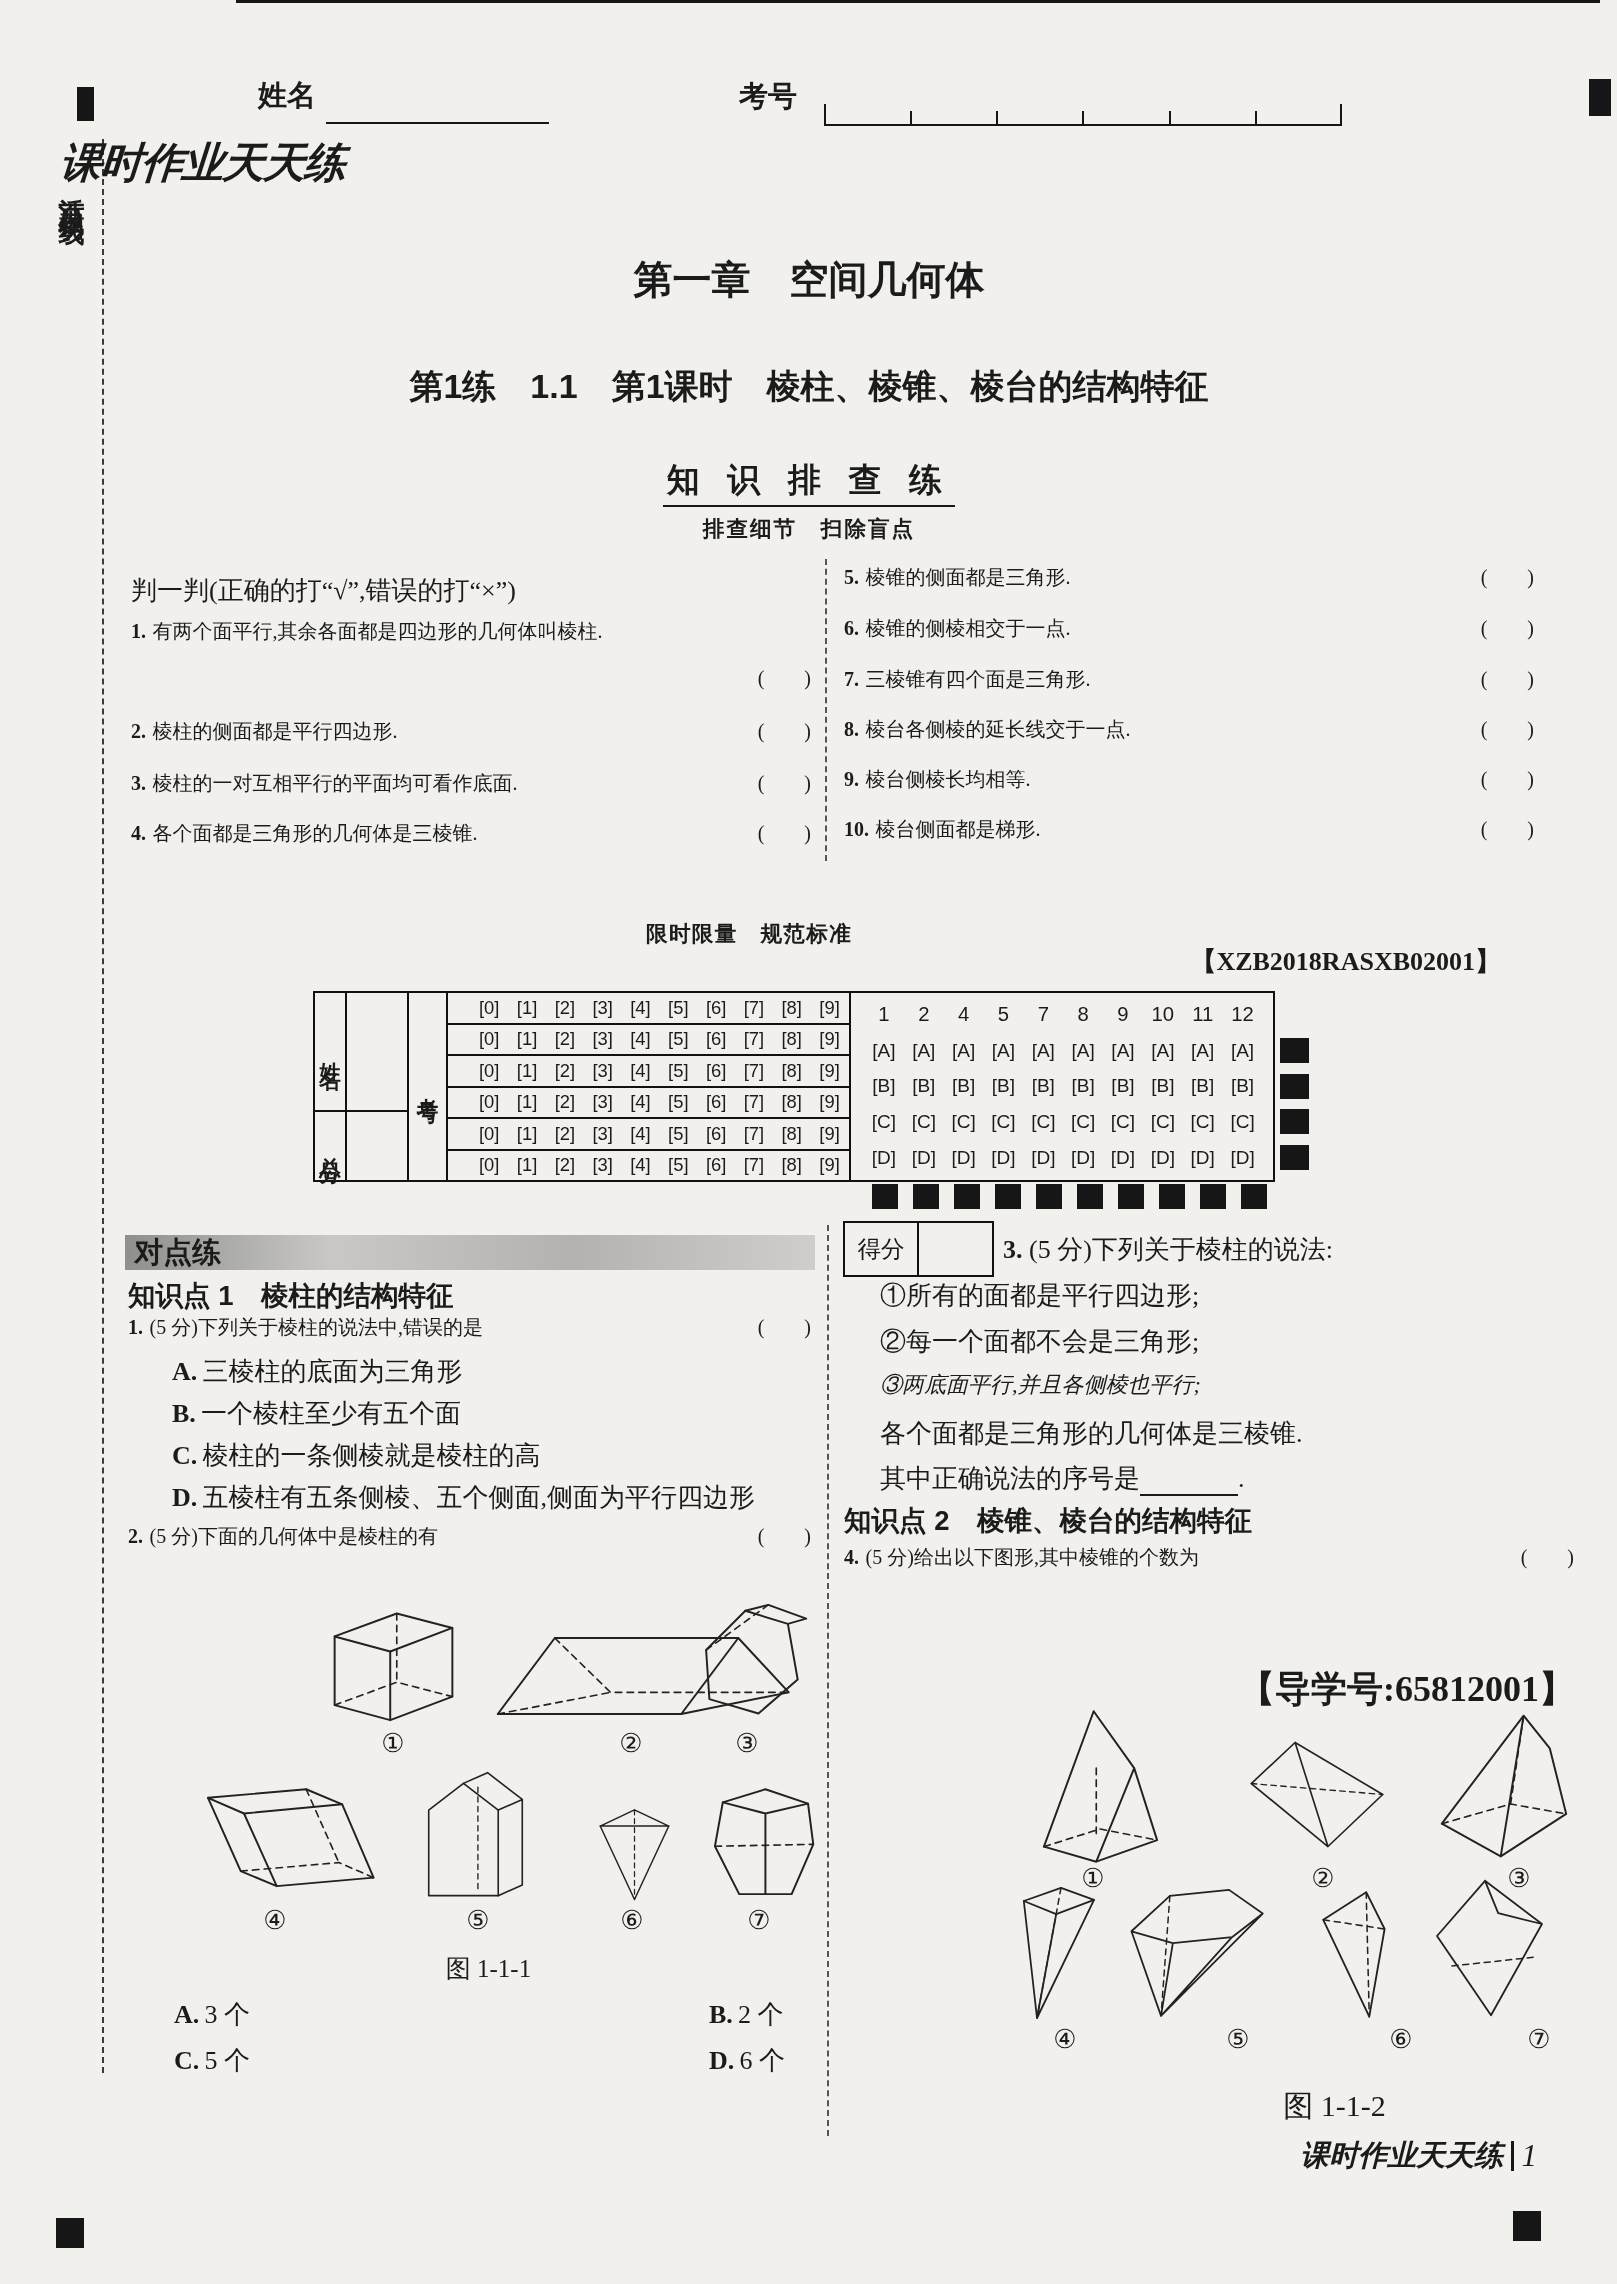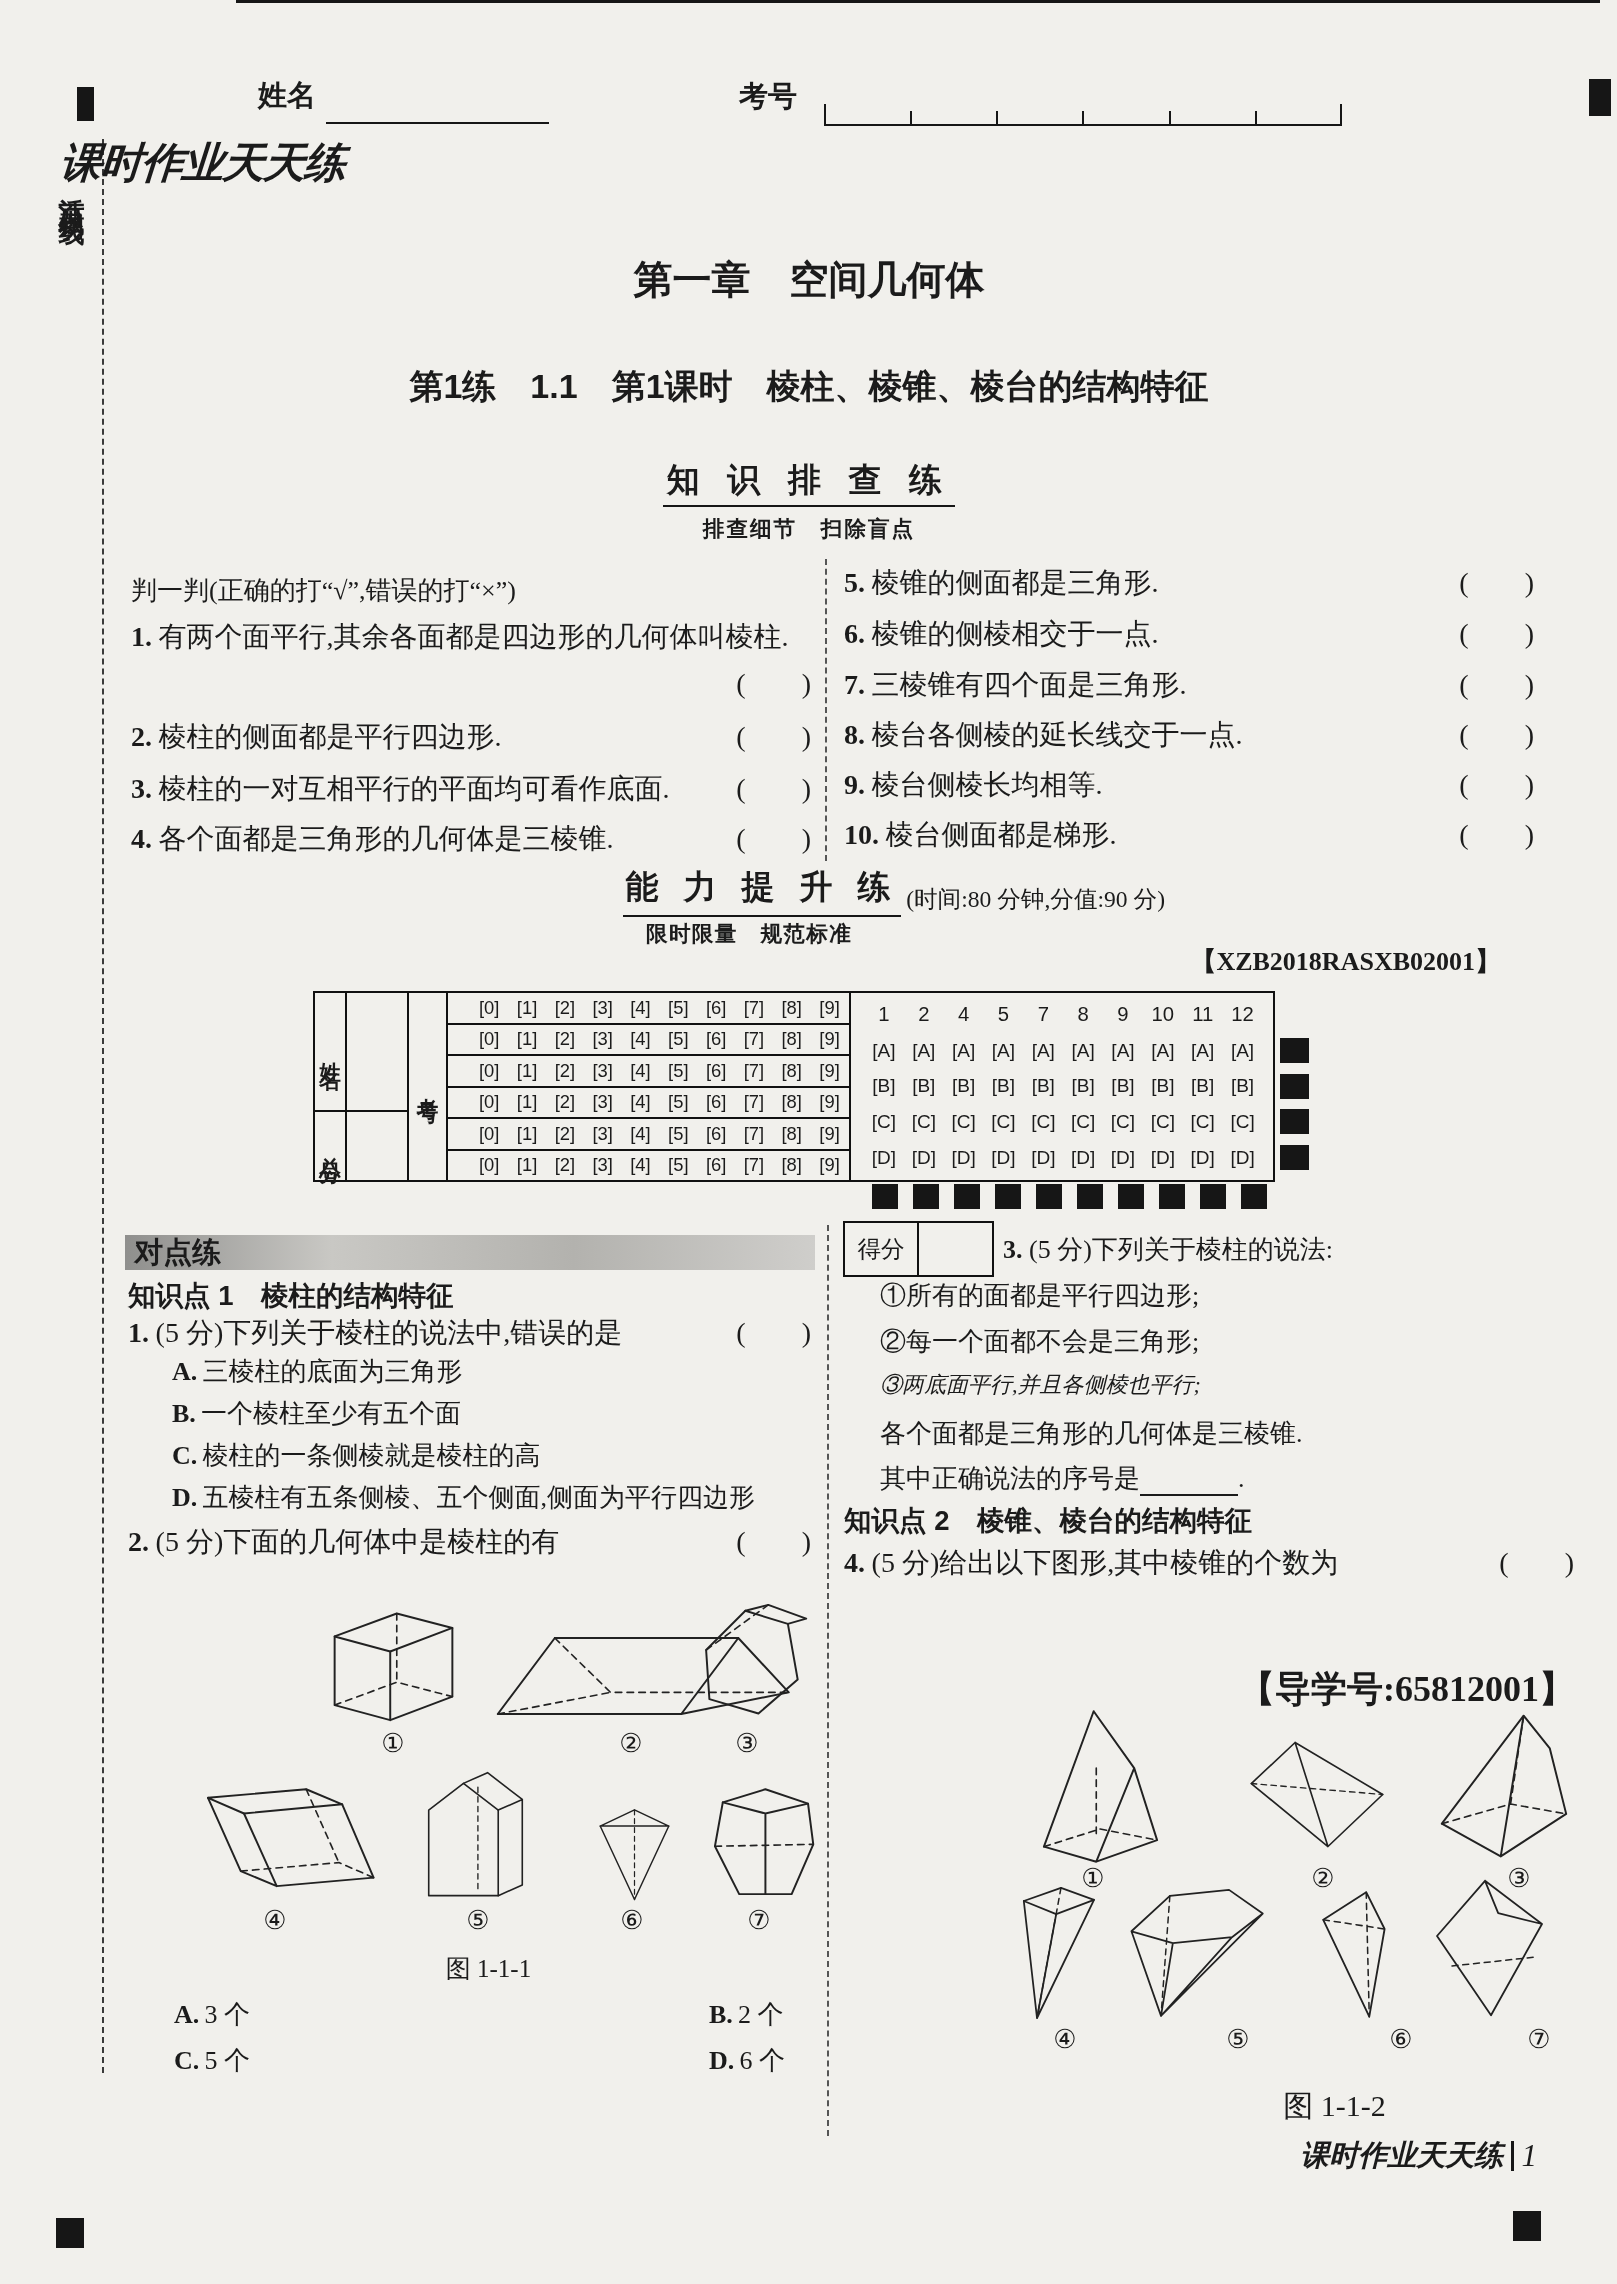--- a/index.html
+++ b/index.html
@@ -5,21 +5,21 @@
   html,body{margin:0;padding:0;background:#d8d7d3;}
   #page{position:relative;width:1618px;height:2284px;background:#f1f0ec;
         font-family:"Liberation Serif","DejaVu Serif",serif;color:#1b1b1b;overflow:hidden;}
   .abs{position:absolute;}
   .sans{font-family:"Liberation Sans","DejaVu Sans",sans-serif;}
   .b{font-weight:bold;}
   .it{font-style:italic;}
   .ctr{left:0;right:0;text-align:center;}
   .mark{position:absolute;background:#161616;}
   .vtext{writing-mode:vertical-rl;text-orientation:upright;}
-  .tf{position:absolute;display:flex;justify-content:space-between;font-size:28px;line-height:1.25;}
+  .tf{position:absolute;display:flex;justify-content:space-between;font-size:20px;line-height:1.25;}
   .tf .no{font-weight:bold;margin-right:6.6px;}
   .paren{white-space:pre;}
   .opt{position:absolute;font-size:26px;}
   .opt .no{font-weight:bold;margin-right:5.2px;}
   .fig path{fill:none;stroke:#222;stroke-width:3;stroke-linejoin:round;stroke-linecap:round;}
   .fig .d{stroke-dasharray:10 8;stroke-width:2.5;}
   .figlabel{position:absolute;width:52px;text-align:center;font-size:26px;}
   .dash-v{position:absolute;border-left:2px dashed #555;width:0;}
   
   #card{position:absolute;left:313px;top:991px;width:958px;height:187px;border:2.6px solid #111;display:flex;background:transparent;}
@@ -124,24 +124,20 @@
   <div class="tf" style="left:844px;top:767px;width:690px;">
     <span><span class="no">9.</span><span>棱台侧棱长均相等.</span></span>
     <span class="paren">(　　)</span>
   </div>
   <div class="tf" style="left:844px;top:817px;width:690px;">
     <span><span class="no">10.</span><span>棱台侧面都是梯形.</span></span>
     <span class="paren">(　　)</span>
   </div>
   <div class="dash-v" style="left:825px;top:559px;height:302px;"></div>
 
-  <div class="abs" style="left:623px;top:865px;display:flex;align-items:flex-end;">
-    <span class="sans b" style="font-size:33px;letter-spacing:7.9px;border-bottom:2.6px solid #161616;padding:0 2.6px 5.2px;">能 力 提 升 练</span>
-    <span style="font-size:23.6px;margin:0 0 2.6px 5.2px;">(时间:80 分钟,分值:90 分)</span>
-  </div>
   <div class="abs b" style="left:646px;top:919px;font-size:21.6px;letter-spacing:1.3px;">限时限量　规范标准</div>
   <div class="abs b" style="right:117px;top:944px;font-size:26px;">【XZB2018RASXB02001】</div>
 
   <div id="card">
     <div class="ccol" style="width:30px;">
       <div class="csplit">
           <span class="clabel vtext">姓名</span>
         </div>
       <div class="ccell">
           <span class="clabel vtext">总分</span>

